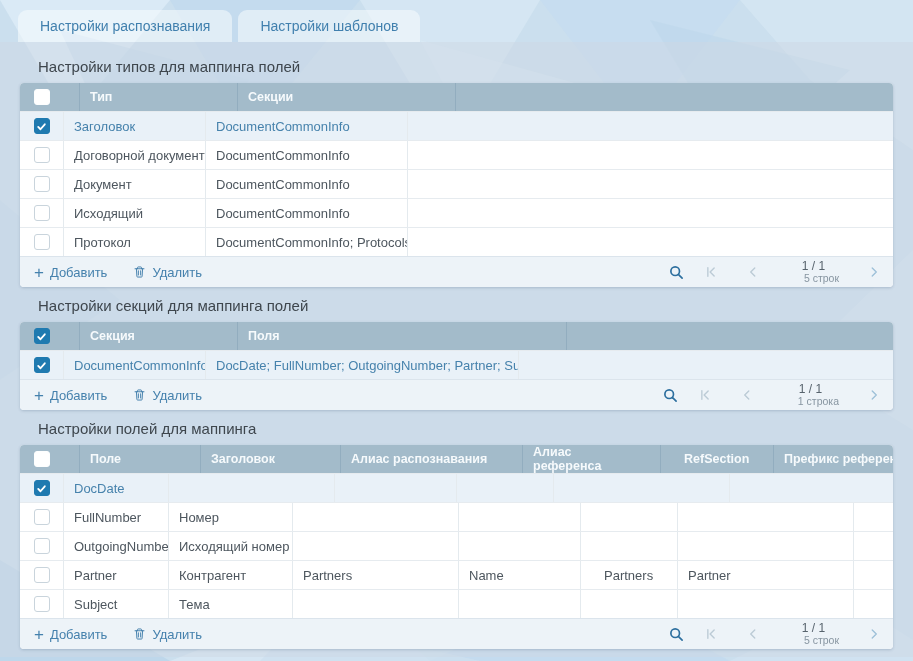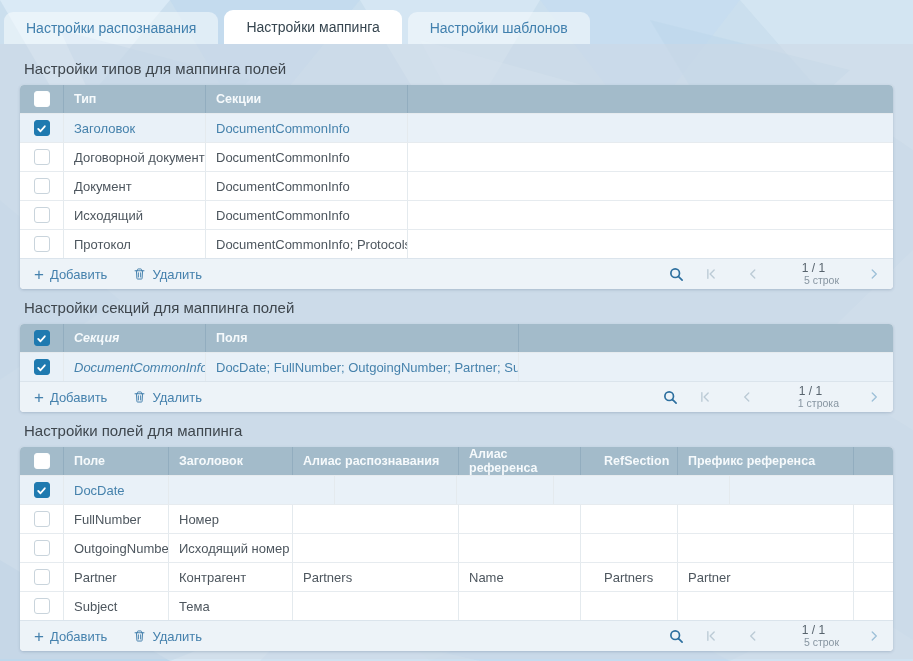--- a/index.html
+++ b/index.html
@@ -2,58 +2,58 @@
 <html><head>
 <meta charset="utf-8">
 <style>
   * { box-sizing: border-box; margin: 0; padding: 0; }
   html,body { width:913px; height:661px; overflow:hidden; }
   body { font-family:"Liberation Sans","DejaVu Sans",sans-serif; position:relative; background:#cbdfee; }
   svg.bg { position:absolute; top:0; left:0; z-index:0; }
   .page { position:relative; z-index:1; }
 
   
-  .tabbar { display:flex; gap:6px; padding-left:4px; margin-top:10px; align-items:flex-end; }
+  .tabbar { display:flex; gap:6px; padding-left:18px; margin-top:10px; align-items:flex-end; }
   .tab { height:32px; line-height:32px; padding:0 22px; border-radius:9px 9px 0 0;
          background:rgba(247,251,254,0.55); color:#4180ae; font-size:14px; font-weight:500;
          cursor:pointer; white-space:nowrap; }
   .tab.active { background:#ffffff; color:#36454f; height:34px; line-height:34px; }
 
   
   .content { background:rgba(205,216,227,0.50); padding:16px 20px 8px; min-height:606px; }
 
-  .section-title { font-size:15px; color:#3e464d; margin:0 0 8px 4px; }
+  .section-title { font-size:15px; color:#3e464d; margin:0 0 8px 18px; }
   .section + .section { margin-top:10px; }
 
   .table { background:#fff; border-radius:4px; overflow:hidden;
            box-shadow:0 1px 3px rgba(40,70,100,0.22); }
 
   .thead { display:flex; height:28px; background:#a3bbca; align-items:center; }
   .hcell { height:100%; display:flex; align-items:center; padding:0 10px;
            color:#f6fafc; font-size:12.5px; font-weight:700; }
-  .hcell + .hcell { border-left:1px solid #92adbf; }
+  .hcell + .hcell { border-left:1px solid #92adbf;margin-left:16px; }
 
   .trow { display:flex; height:29px; background:#fff; align-items:center;
           border-top:1px solid #e6ebef; cursor:pointer; }
   .trow.selected { background:#e9f1f8; }
   .cell { height:100%; display:flex; align-items:center; padding:0 10px;
           font-size:13px; color:#4d565e; white-space:nowrap; overflow:hidden; }
   .cell + .cell { border-left:1px solid #e4eaee; }
   .trow.selected .cell { color:#4682ac; }
 
   .cbcell { justify-content:center; padding:0; }
   .checkbox { width:16px; height:16px; border-radius:3px; background:#fff;
               border:1px solid #c9d4dc; display:flex; align-items:center; justify-content:center; cursor:pointer; }
   .thead .checkbox { border-color:#fdfefe; }
   .checkbox.checked { background:#1f7ab0; border-color:#1f7ab0; }
 
   
   .col-cb   { width:43px; flex:none; }
   .t1 .ca   { width:142px; flex:none; }  .t1 .cb2 { width:202px; flex:none; }
-  .t2 .ca   { width:142px; flex:none;font-style:italic; }  .t2 .cb2 { width:313px; flex:none; }
+  .t2 .ca   { width:142px; flex:none; }  .t2 .cb2 { width:313px; flex:none; }
   .t3 .ca   { width:105px; flex:none; }  .t3 .cb2 { width:124px; flex:none; }
   .t3 .cc   { width:166px; flex:none; }  .t3 .cd  { width:122px; flex:none; }
   .t3 .ce   { width:97px;  flex:none;padding-left:23px; }  .t3 .cf  { width:176px; flex:none; }
   .crest    { flex:1; }
 
   
   .tfoot { display:flex; align-items:center; height:31px; background:#edf3f8;
            border-top:1px solid #dbe4ec; padding:0 12px 0 14px; }
   .fbtn { display:flex; align-items:center; gap:6px; color:#4581ad; font-size:13px;
           cursor:pointer; margin-right:26px; }
@@ -83,21 +83,20 @@
   <polygon points="0,560 170,661 0,661" fill="#bcd6ea" opacity="0.9"></polygon>
   <polygon points="170,661 350,590 430,661" fill="#d7e7f3" opacity="0.9"></polygon>
   <polygon points="430,661 590,585 730,661" fill="#c3dbee" opacity="0.85"></polygon>
   <polygon points="730,661 850,600 913,640 913,661" fill="#d0e2f1" opacity="0.9"></polygon>
   <polygon points="300,620 480,661 260,661" fill="#cde0ef" opacity="0.8"></polygon>
 </svg>
 
 <div class="page">
   <div class="tabbar">
     <div class="tab">Настройки распознавания</div>
-    <div class="tab active">Настройки маппинга</div>
     <div class="tab">Настройки шаблонов</div>
   </div>
 
   <div class="content">
 
     <div class="section">
       <div class="section-title">Настройки типов для маппинга полей</div>
       <div class="table t1">
         <div class="thead">
           <div class="hcell col-cb cbcell">

